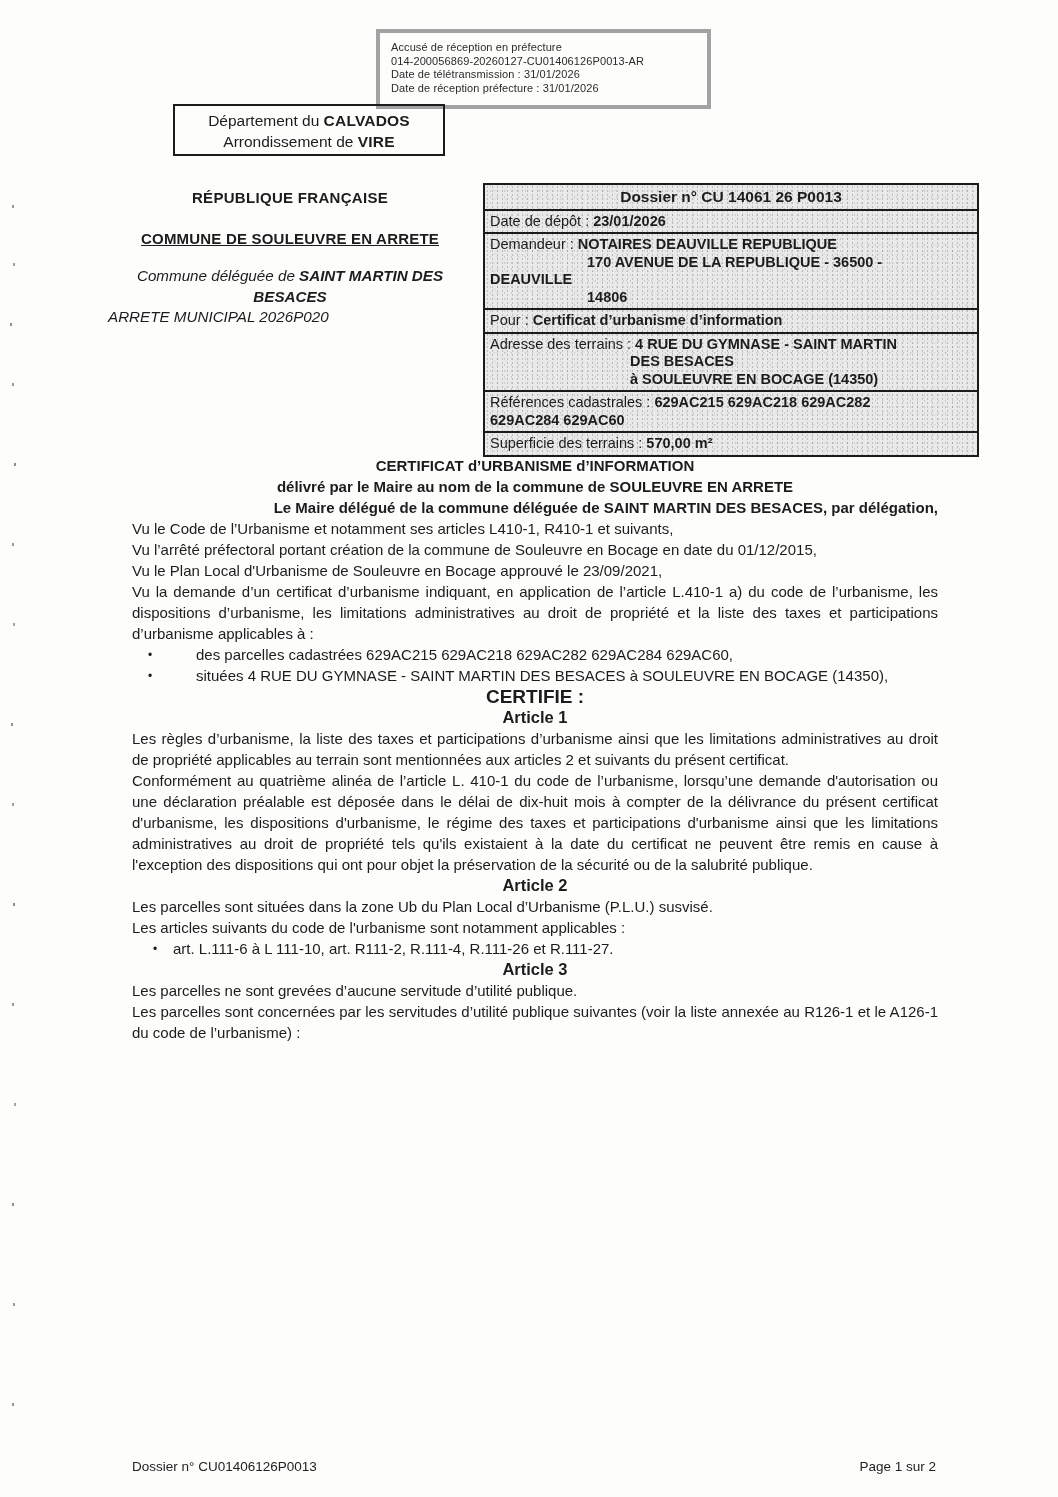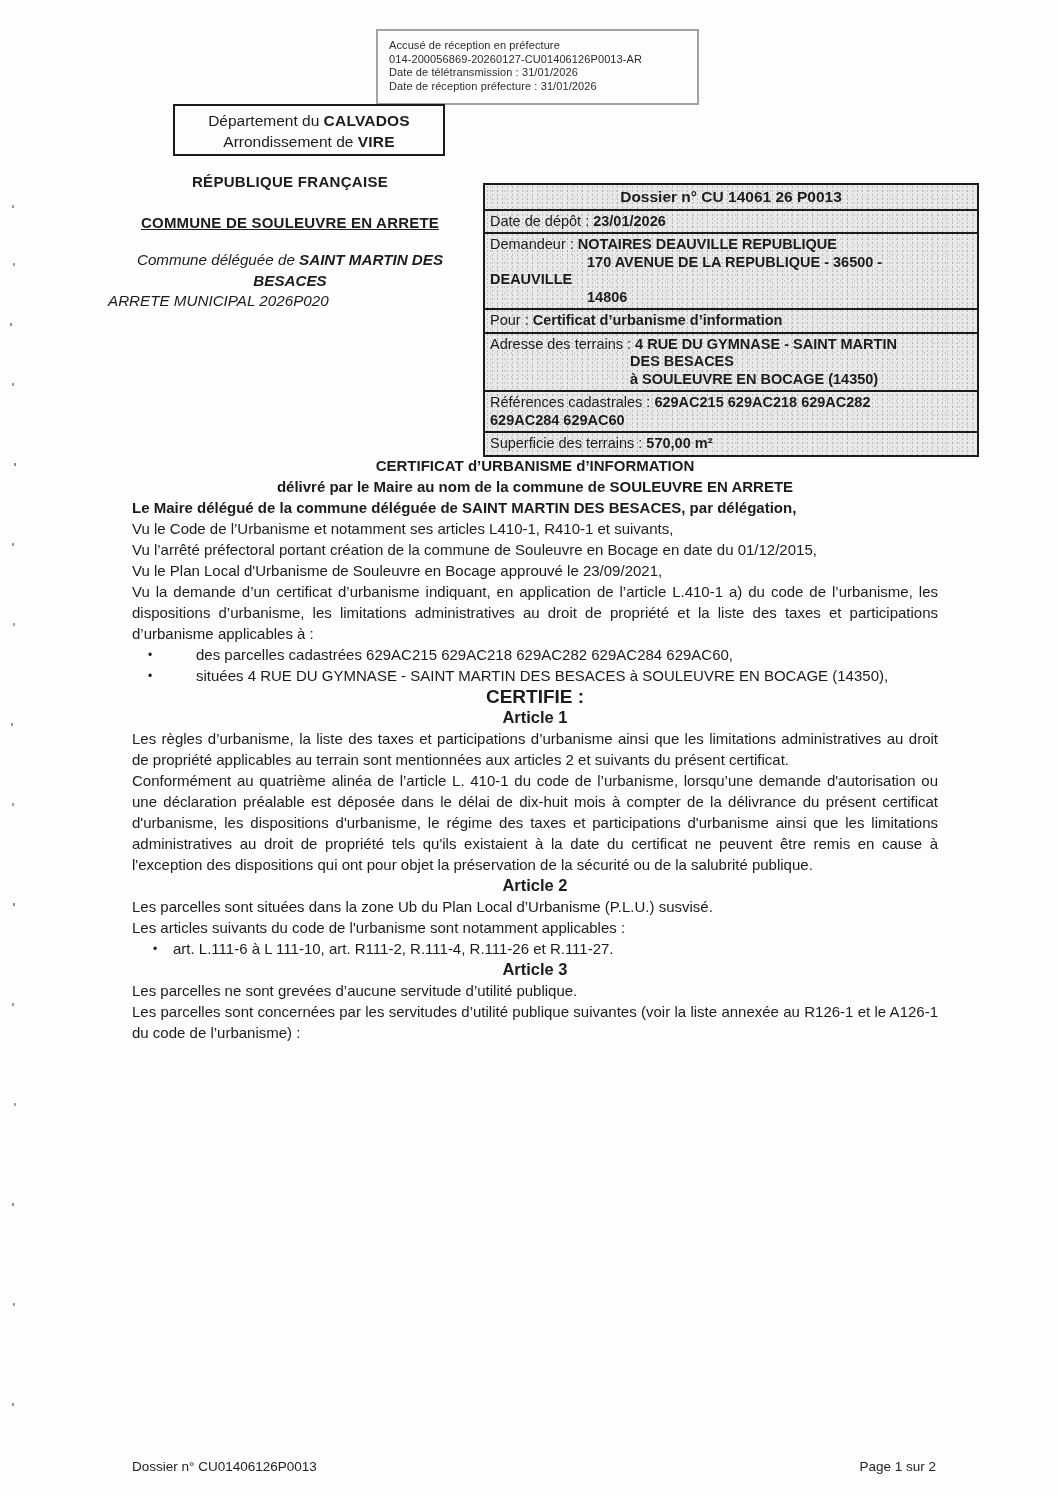--- a/index.html
+++ b/index.html
@@ -5,34 +5,34 @@
   html,body { margin:0; padding:0; background:#ffffff; }
   .page {
     position:relative; width:1058px; height:1497px; overflow:hidden;
     background:#fdfdfc; color:#1c1c1c;
     font-family:"Liberation Sans","DejaVu Sans",sans-serif;
   }
 
   
   .stamp-box {
     position:absolute; left:376px; top:29px; width:300px;
-    border:2px solid #a3a3a3; padding:8px 8px 10px 11px;
+    border:4px solid #a3a3a3; padding:8px 16px 10px 11px;
     font-size:11px; line-height:13.5px; color:#2b2b2b; letter-spacing:0.1px;
   }
 
   
   .dept-box {
     position:absolute; left:173px; top:104px; width:268px; height:44px;
     border:2px solid #1b1b1b; text-align:center;
     font-size:15.5px; line-height:21px; padding-top:4px;
   }
   .dept-box b { letter-spacing:0.2px; }
 
   
-  .left-col { position:absolute; left:100px; top:172px; width:380px; text-align:center; font-size:15px; line-height:20px; }
+  .left-col { position:absolute; left:100px; top:188px; width:380px; text-align:center; font-size:15px; line-height:20px; }
   .republic { font-weight:bold; letter-spacing:0.3px; }
   .commune  { font-weight:bold; text-decoration:underline; margin-top:21px; letter-spacing:0.2px; }
   .delegated { font-style:italic; margin:16px auto 0; width:340px; font-size:15.2px; line-height:21px; }
   .arrete { font-style:italic; text-align:left; padding-left:8px; margin-top:0; font-size:15.2px; }
 
   
   .dossier-table {
     position:absolute; left:483px; top:183px; width:492px;
     border:2px solid #1b1b1b; font-size:14.5px; line-height:17.5px;
     background-color:#e9e9e9;
@@ -47,21 +47,21 @@
   .t-row:last-child { border-bottom:none; }
   .t-header { text-align:center; font-weight:bold; font-size:15.5px; padding:3px 5px; }
   .ind-a { padding-left:97px; }
   .ind-b { padding-left:140px; }
 
   
   .content { position:absolute; left:132px; top:455px; width:806px; font-size:15px; line-height:21px; }
   .content p, .content div { margin:0; }
   .doc-title { text-align:center; font-weight:bold; line-height:21px; }
   .maire-block { margin-top:23px; }
-  .bold { font-weight:bold; }
+  .bold { font-weight:bold;text-align:right; }
   .vu3 { margin-top:15px; }
   .vu4 { margin-top:16px; text-align:justify; }
   .bullets { margin-top:9px; }
   .bullet-item { position:relative; padding-left:64px; }
   .b-dot { position:absolute; left:16px; top:1px; font-size:12px; }
   .bullet-b { padding-left:41px; }
   .bullet-b .b-dot { left:21px; }
   .presentee { margin-top:14px; text-align:justify; }
   .certifie { margin-top:17px; text-align:center; font-weight:bold; font-size:19px; }
   .article-heading { text-align:center; font-weight:bold; font-size:16.5px; }

